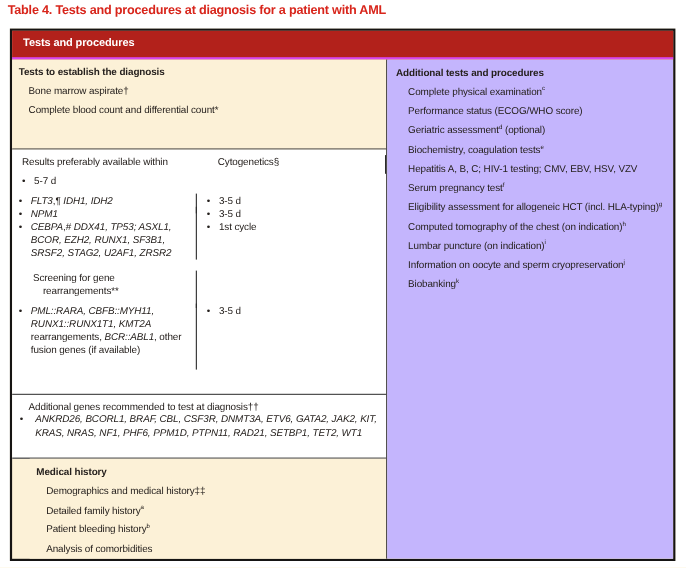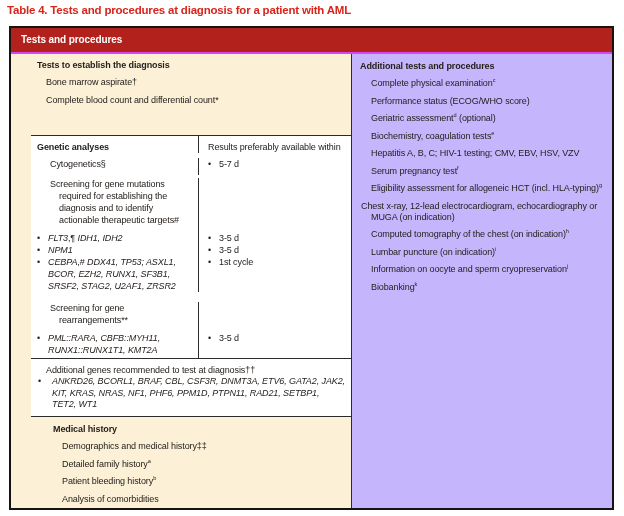--- a/index.html
+++ b/index.html
@@ -36,21 +36,20 @@
     border-bottom: 2px solid #d946ef;
     flex: 0 0 auto;
   }
   .tbody { flex: 1 1 auto; display: flex; overflow: hidden; }
   .colL {
     width: 341px;
     flex: 0 0 341px;
     border-right: 1.5px solid #2b2b2b;
     display: flex;
     flex-direction: column;
-    padding-left: 20px;
   }
   .colR { flex: 1 1 auto; background: #c4b5fd; padding: 7px 8px 16px 8px; overflow: hidden; }
 
   .secA { background: #fcf1d7; height: 85px; padding: 6px 6px 0 6px; border-bottom: 1.5px solid #2b2b2b; overflow: hidden; }
   .secHead { font-weight: bold; font-size: 9px; margin-bottom: 7px; }
   .item { padding-left: 9px; margin-bottom: 6.5px; line-height: 11px; }
 
   .genetic {
     background: #ffffff;
     height: 231px;
@@ -101,33 +100,29 @@
 
     <div class="colL">
 
       <div class="secA">
         <div class="secHead">Tests to establish the diagnosis</div>
         <div class="item">Bone marrow aspirate†</div>
         <div class="item">Complete blood count and differential count*</div>
       </div>
 
       <div class="genetic">
-        <div class="gl gtitle g-line">Genetic analyses</div>
         <div class="gr grtitle g-line">Results preferably available within</div>
 
         <div class="gl g-line mt5">
             <div class="ind">Cytogenetics§</div>
           </div>
         <div class="gr g-line mt5">
             <div class="bul">5-7 d</div>
           </div>
 
-        <div class="gl g-line mt8">
-            <div class="hang">Screening for gene mutations required for establishing the diagnosis and to identify actionable therapeutic targets#</div>
-          </div>
         <div class="gr g-line mt8"></div>
 
         <div class="gl g-line mt6">
             <div class="bul"><span class="it">FLT3</span><span>,¶ </span><span class="it">IDH1, IDH2</span></div>
           </div>
         <div class="gr g-line mt6">
             <div class="bul">3-5 d</div>
           </div>
 
         <div class="gl g-line">
@@ -173,21 +168,20 @@
 
     <div class="colR">
       <div class="secHead">Additional tests and procedures</div>
       <div class="item"><span>Complete physical examination</span><sup>c</sup></div>
       <div class="item">Performance status (ECOG/WHO score)</div>
       <div class="item"><span>Geriatric assessment</span><sup>d</sup><span> (optional)</span></div>
       <div class="item"><span>Biochemistry, coagulation tests</span><sup>e</sup></div>
       <div class="item">Hepatitis A, B, C; HIV-1 testing; CMV, EBV, HSV, VZV</div>
       <div class="item"><span>Serum pregnancy test</span><sup>f</sup></div>
       <div class="item"><span>Eligibility assessment for allogeneic HCT (incl. HLA-typing)</span><sup>g</sup></div>
-      <div class="item wrap2">Chest x-ray, 12-lead electrocardiogram, echocardiography or MUGA (on indication)</div>
       <div class="item"><span>Computed tomography of the chest (on indication)</span><sup>h</sup></div>
       <div class="item"><span>Lumbar puncture (on indication)</span><sup>i</sup></div>
       <div class="item"><span>Information on oocyte and sperm cryopreservation</span><sup>j</sup></div>
       <div class="item"><span>Biobanking</span><sup>k</sup></div>
     </div>
 
   </div>
 </div>
 
 </body></html>

